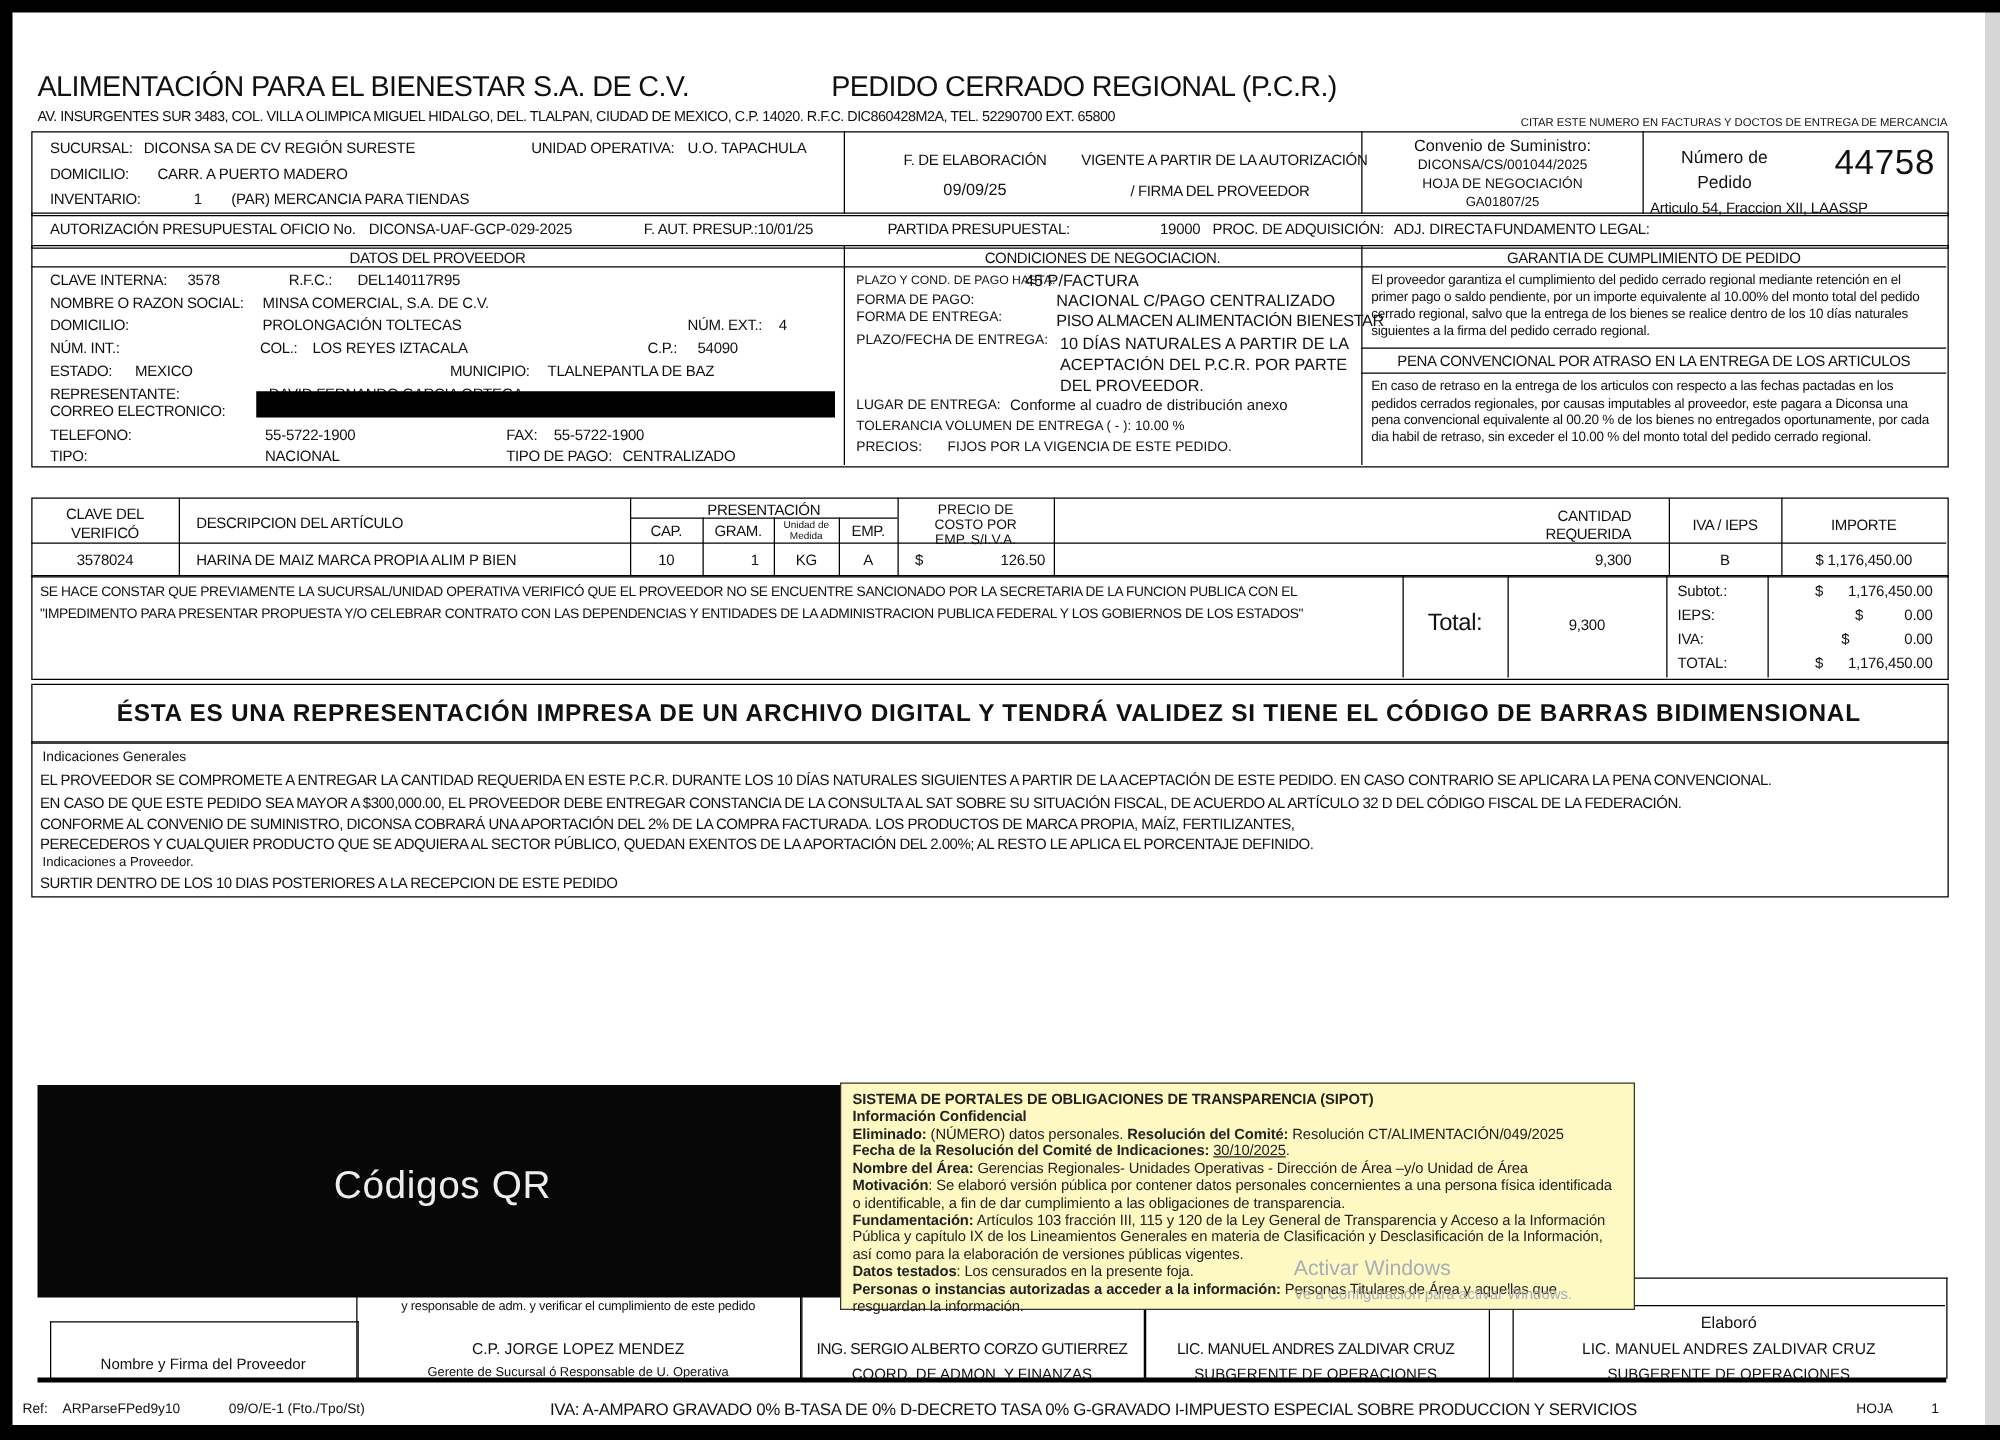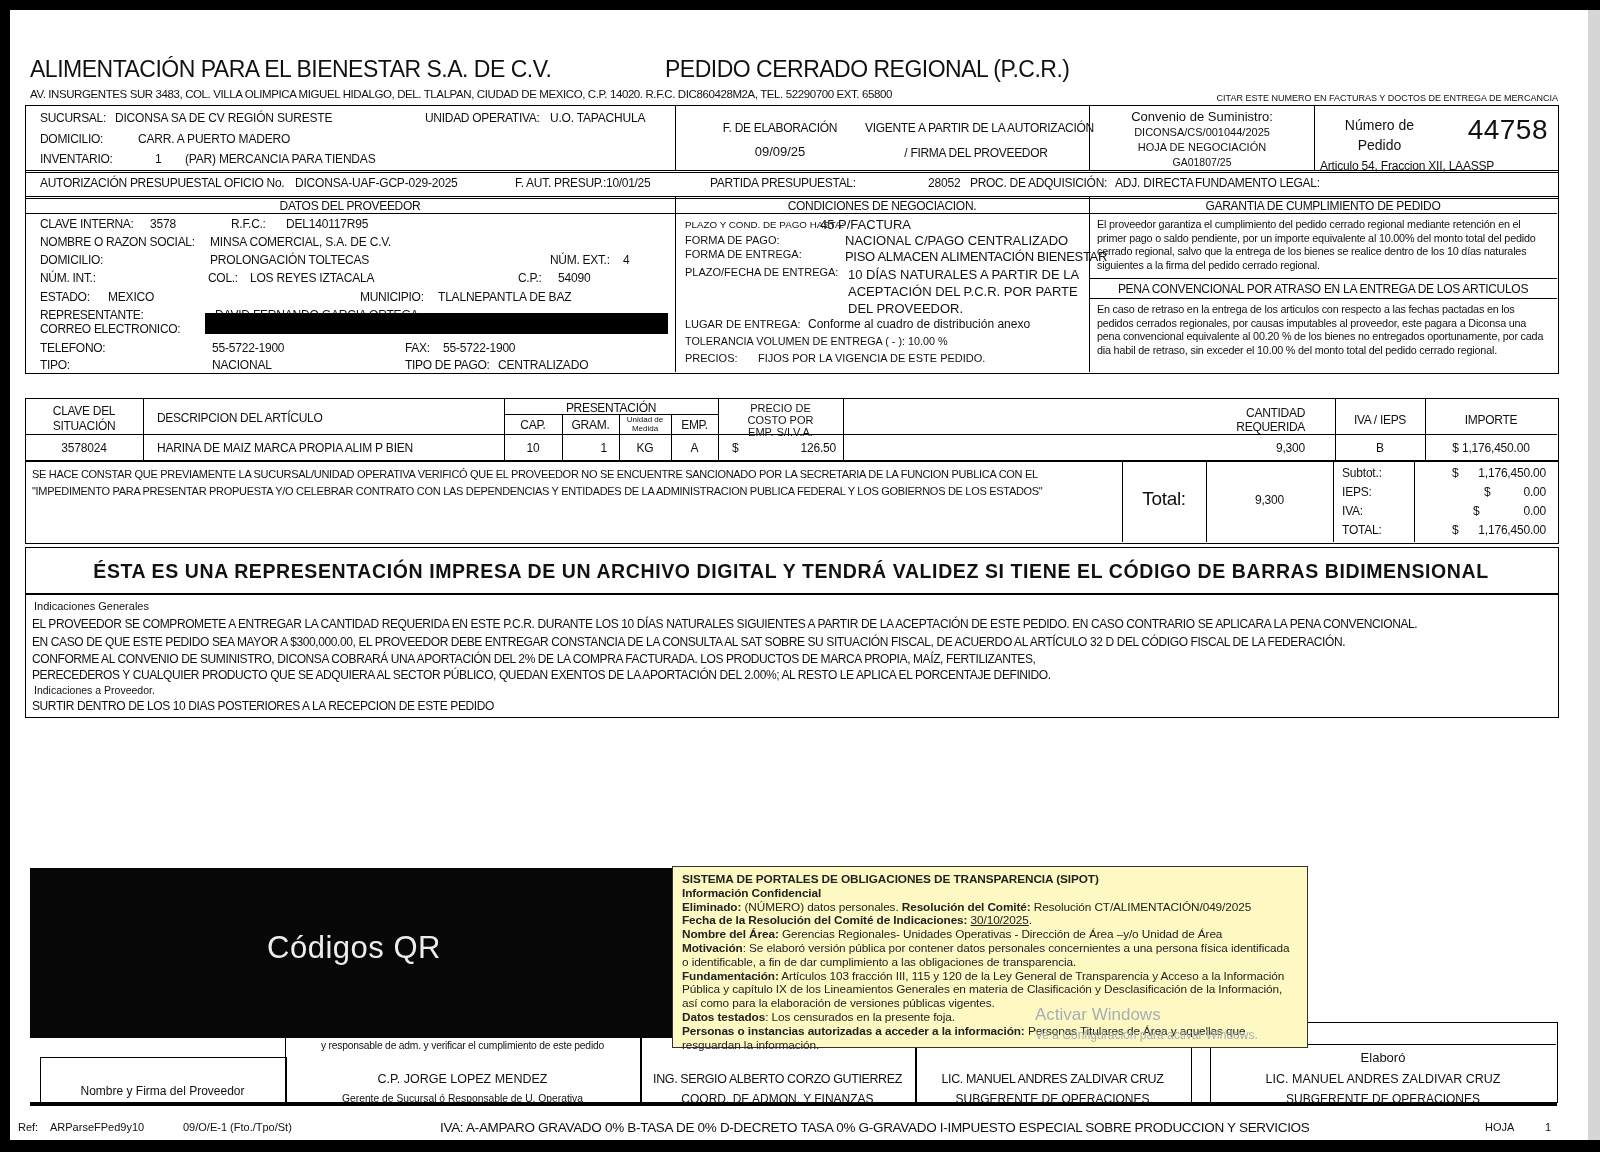--- a/index.html
+++ b/index.html
@@ -39,21 +39,21 @@
   <div class="box" style="left:15px;top:95px;width:1532px;height:66px;"></div>
   <div class="vl" style="left:665px;top:95px;height:66px;"></div>
   <div class="vl" style="left:1079px;top:95px;height:66px;"></div>
   <div class="vl" style="left:1304px;top:95px;height:66px;"></div>
 
   <div class="abs lab nw" style="left:30px;top:101px;">SUCURSAL:</div>
   <div class="abs val nw" style="left:105px;top:101px;">DICONSA SA DE CV REGIÓN SURESTE</div>
   <div class="abs lab nw" style="left:415px;top:101px;">UNIDAD OPERATIVA:</div>
   <div class="abs val nw" style="left:540px;top:101px;">U.O. TAPACHULA</div>
   <div class="abs lab nw" style="left:30px;top:122px;">DOMICILIO:</div>
-  <div class="abs val nw" style="left:128px;top:122px;">CARR. A PUERTO MADERO</div>
+  <div class="abs val nw" style="left:116px;top:122px;">CARR. A PUERTO MADERO</div>
   <div class="abs lab nw" style="left:30px;top:142px;">INVENTARIO:</div>
   <div class="abs val nw" style="left:145px;top:142px;">1</div>
   <div class="abs val nw" style="left:175px;top:142px;">(PAR) MERCANCIA PARA TIENDAS</div>
 
   <div class="abs lab nw c" style="left:690px;top:111px;width:160px;">F. DE ELABORACIÓN</div>
   <div class="abs nw c" style="left:690px;top:134px;width:160px;font-size:13px;">09/09/25</div>
   <div class="abs lab nw c" style="left:855px;top:111px;width:222px;">VIGENTE A PARTIR DE LA AUTORIZACIÓN</div>
   <div class="abs lab nw c" style="left:855px;top:136px;width:222px;">/ FIRMA DEL PROVEEDOR</div>
 
   <div class="abs nw c" style="left:1082px;top:99px;width:220px;font-size:13px;">Convenio de Suministro:</div>
@@ -63,21 +63,21 @@
 
   <div class="abs nw c" style="left:1312px;top:107px;width:115px;font-size:14px;">Número de</div>
   <div class="abs nw c" style="left:1312px;top:127px;width:115px;font-size:14px;">Pedido</div>
   <div class="abs nw r" style="left:1420px;top:104px;width:118px;font-size:28px;letter-spacing:0.5px;">44758</div>
 
   <div class="box" style="left:15px;top:160px;width:1532px;height:27px;"></div>
   <div class="abs lab nw" style="left:30px;top:166px;">AUTORIZACIÓN PRESUPUESTAL OFICIO No.</div>
   <div class="abs val nw" style="left:285px;top:166px;">DICONSA-UAF-GCP-029-2025</div>
   <div class="abs lab nw" style="left:505px;top:166px;">F. AUT. PRESUP.:10/01/25</div>
   <div class="abs lab nw" style="left:700px;top:166px;text-align:center;">PARTIDA PRESUPUESTAL:</div>
-  <div class="abs val nw" style="left:918px;top:166px;">28052</div>
+  <div class="abs val nw" style="left:918px;top:166px;">19000</div>
   <div class="abs lab nw" style="left:925px;top:166px;margin-left:35px;">PROC. DE ADQUISICIÓN:</div>
   <div class="abs val nw" style="left:1105px;top:166px;">ADJ. DIRECTA</div>
   <div class="abs lab nw" style="left:1185px;top:166px;">FUNDAMENTO LEGAL:</div>
   <div class="abs val nw" style="left:1310px;top:149px;">Articulo 54, Fraccion XII, LAASSP</div>
 
   <div class="box" style="left:15px;top:186px;width:1532px;height:176px;"></div>
   <div class="vl" style="left:665px;top:186px;height:176px;"></div>
   <div class="vl" style="left:1079px;top:186px;height:176px;"></div>
   <div class="hl" style="left:15px;top:203px;width:650px;"></div>
   <div class="hl" style="left:665px;top:203px;width:414px;"></div>
@@ -156,21 +156,21 @@
   <div class="vl" style="left:552px;top:404px;height:46px;"></div>
   <div class="vl" style="left:609px;top:404px;height:46px;"></div>
   <div class="vl" style="left:661px;top:404px;height:46px;"></div>
   <div class="hl" style="left:494px;top:404px;width:214px;"></div>
   <div class="vl" style="left:708px;top:388px;height:62px;"></div>
   <div class="vl" style="left:833px;top:388px;height:62px;"></div>
   <div class="vl" style="left:1325px;top:388px;height:62px;"></div>
   <div class="vl" style="left:1415px;top:388px;height:62px;"></div>
 
   <div class="abs lab nw c" style="left:15px;top:394px;width:118px;">CLAVE DEL</div>
-  <div class="abs lab nw c" style="left:15px;top:409px;width:118px;">SITUACIÓN</div>
+  <div class="abs lab nw c" style="left:15px;top:409px;width:118px;">VERIFICÓ</div>
   <div class="abs lab nw" style="left:147px;top:401px;">DESCRIPCION DEL ARTÍCULO</div>
   <div class="abs lab nw c" style="left:494px;top:391px;width:214px;">PRESENTACIÓN</div>
   <div class="abs lab nw c" style="left:494px;top:429px;width:58px;margin-top:-21px;">CAP.</div>
   <div class="abs lab nw c" style="left:552px;top:408px;width:57px;">GRAM.</div>
   <div class="abs nw c" style="left:609px;top:405px;width:52px;font-size:8px;">Unidad de</div>
   <div class="abs nw c" style="left:609px;top:414px;width:52px;font-size:8px;">Medida</div>
   <div class="abs lab nw c" style="left:661px;top:408px;width:47px;">EMP.</div>
   <div class="abs nw c" style="left:708px;top:392px;width:125px;font-size:11px;">PRECIO DE</div>
   <div class="abs nw c" style="left:708px;top:404px;width:125px;font-size:11px;">COSTO POR</div>
   <div class="abs nw c" style="left:708px;top:416px;width:125px;font-size:11px;">EMP. S/I.V.A.</div>

